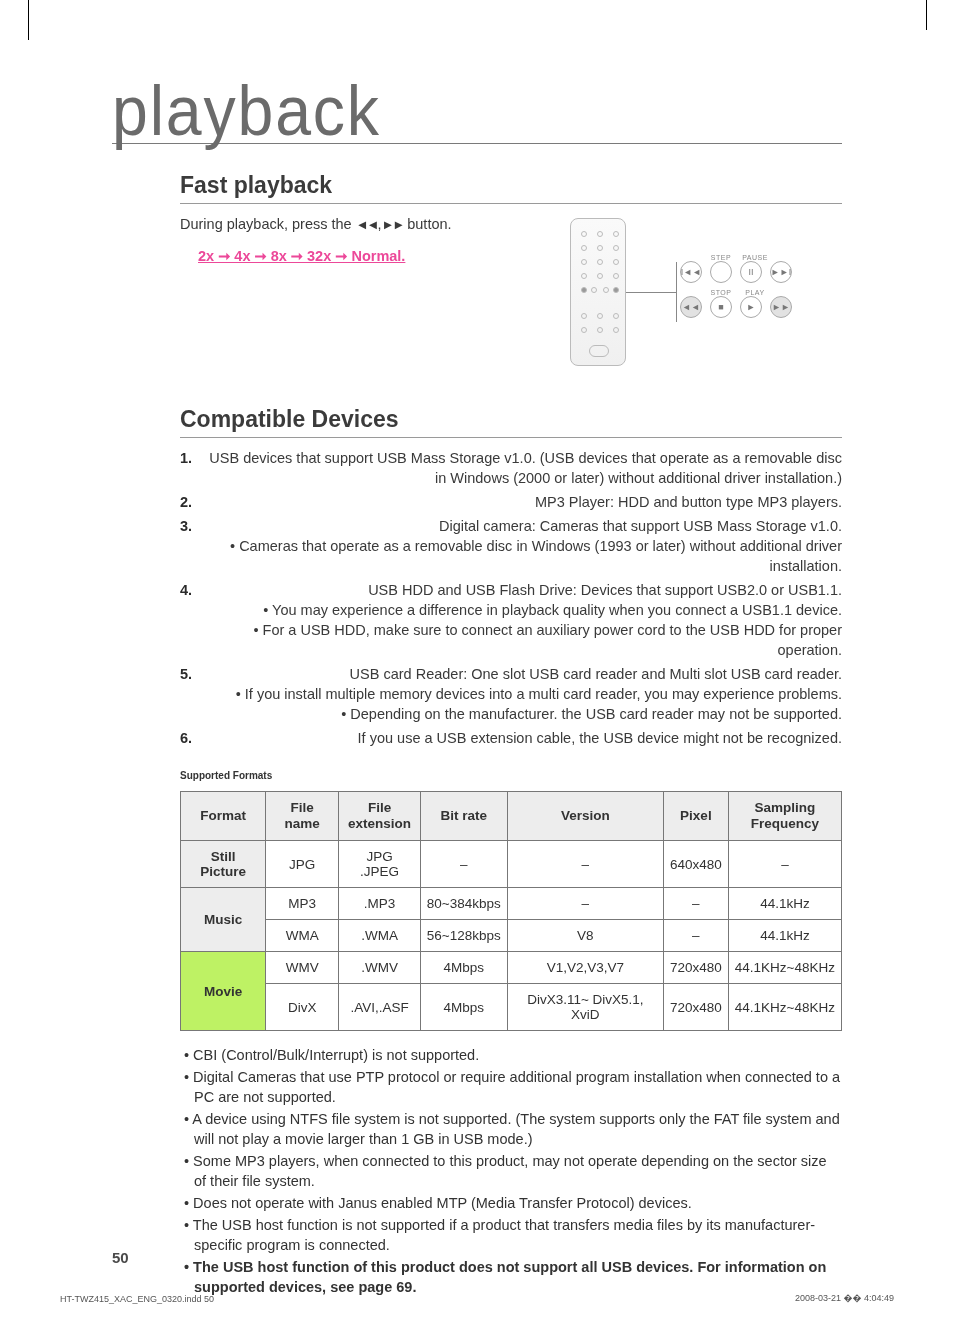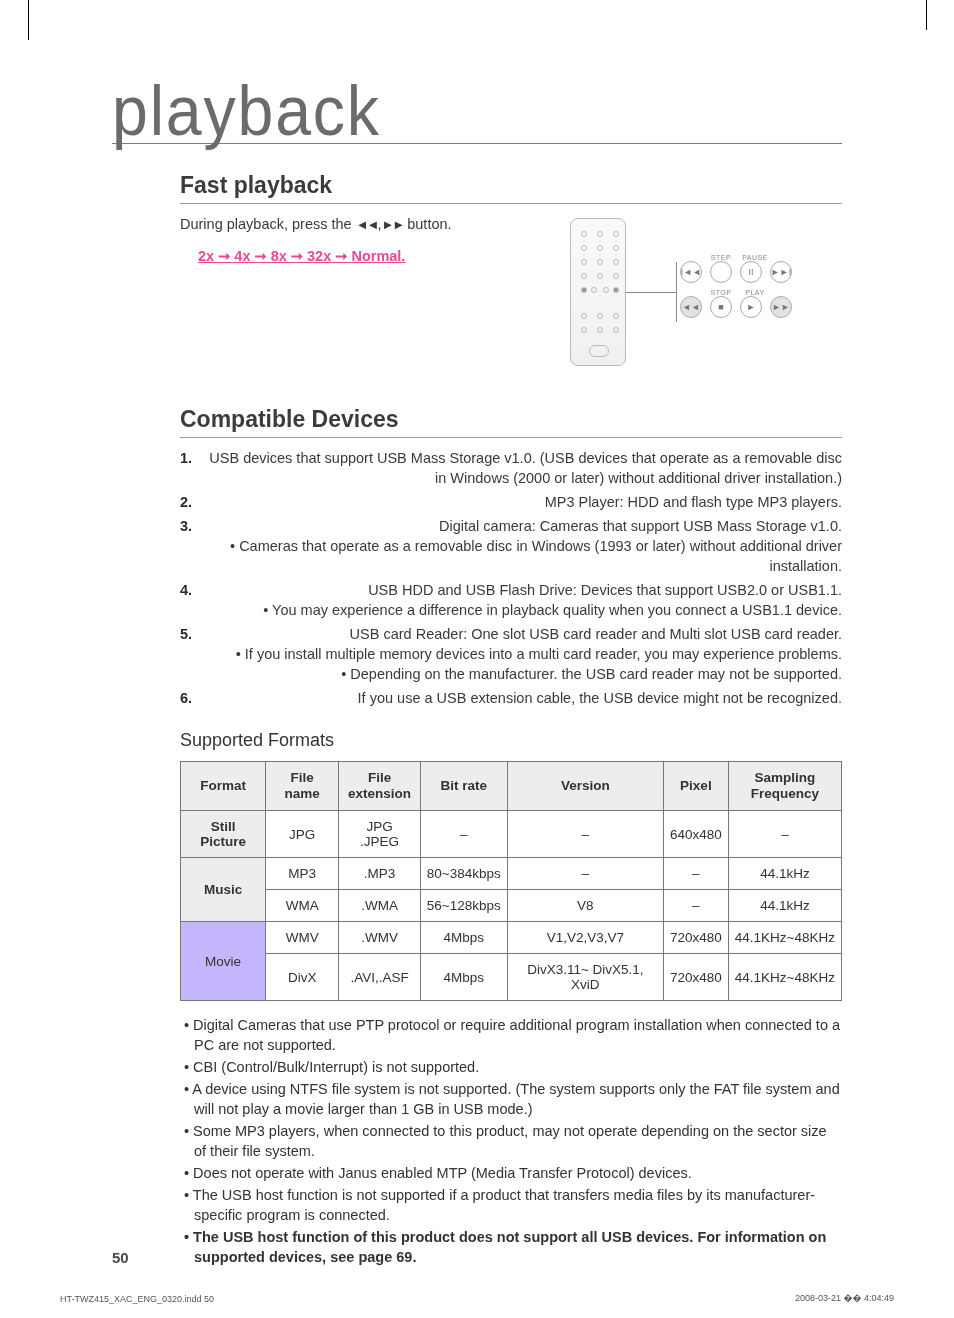--- a/index.html
+++ b/index.html
@@ -89,21 +89,21 @@
     padding-left: 22px;
     margin-bottom: 4px;
     font-size: 14.5px; line-height:1.38;text-align:right;
   }
   ol.devices > li::before {
     content: counter(dev) ".";
     position: absolute; left: 0; top: 0;
     font-weight: bold; color: #2b2b2b;
   }
   .sub { padding-left: 14px; text-indent: -10px; }
-  .subtitle { font-weight: normal; font-size: 18px; margin: 22px 0 10px 0; }
+  .subtitle { font-weight: bold; font-size: 10px; margin: 22px 0 10px 0; }
   table.formats {
     width: 100%;
     border-collapse: collapse;
     font-size: 13.5px;
   }
   table.formats th, table.formats td {
     border: 1px solid #777;
     padding: 8px 6px;
     text-align: center;
     vertical-align: middle;
@@ -209,29 +209,30 @@
     </div>
   </div>
 
   <div class="section" style="margin-top:28px;">
     <div class="h2">Compatible Devices</div>
     <ol class="devices body" id="devices-list">
         <li>
           <div>USB devices that support USB Mass Storage v1.0. (USB devices that operate as a removable disc in Windows (2000 or later) without additional driver installation.)</div>
         </li>
         <li>
-          <div>MP3 Player: HDD and flash type MP3 players.</div>
+          <div>MP3 Player: HDD and button type MP3 players.</div>
         </li>
         <li>
           <div>Digital camera: Cameras that support USB Mass Storage v1.0.</div>
           <div class="sub">• Cameras that operate as a removable disc in Windows (1993 or later) without additional driver installation.</div>
         </li>
         <li>
           <div>USB HDD and USB Flash Drive: Devices that support USB2.0 or USB1.1.</div>
           <div class="sub">• You may experience a difference in playback quality when you connect a USB1.1 device.</div>
+          <div class="sub">• For a USB HDD, make sure to connect an auxiliary power cord to the USB HDD for proper operation.</div>
         </li>
         <li>
           <div>USB card Reader: One slot USB card reader and Multi slot USB card reader.</div>
           <div class="sub">• If you install multiple memory devices into a multi card reader, you may experience problems.</div>
           <div class="sub">• Depending on the manufacturer. the USB card reader may not be supported.</div>
         </li>
         <li>
           <div>If you use a USB extension cable, the USB device might not be recognized.</div>
         </li>
       </ol>
@@ -271,42 +272,42 @@
           </tr>
           <tr>
             <td>WMA</td>
             <td>.WMA</td>
             <td>56~128kbps</td>
             <td>V8</td>
             <td>–</td>
             <td>44.1kHz</td>
           </tr>
           <tr>
-            <td rowspan="2" style="background: #c4b5fd; font-weight: normal;">Movie</td>
+            <td rowspan="2" style="background: #bef264; font-weight: bold;">Movie</td>
             <td>WMV</td>
             <td>.WMV</td>
             <td>4Mbps</td>
             <td>V1,V2,V3,V7</td>
             <td>720x480</td>
             <td>44.1KHz~48KHz</td>
           </tr>
           <tr>
             <td>DivX</td>
             <td>.AVI,.ASF</td>
             <td>4Mbps</td>
             <td>DivX3.11~ DivX5.1, XviD</td>
             <td>720x480</td>
             <td>44.1KHz~48KHz</td>
           </tr>
         </tbody>
     </table>
 
     <ul class="notes" id="notes-list">
+        <li>• CBI (Control/Bulk/Interrupt) is not supported.</li>
         <li>• Digital Cameras that use PTP protocol or require additional program installation when connected to a PC are not supported.</li>
-        <li>• CBI (Control/Bulk/Interrupt) is not supported.</li>
         <li>• A device using NTFS file system is not supported. (The system supports only the FAT file system and will not play a movie larger than 1 GB in USB mode.)</li>
         <li>• Some MP3 players, when connected to this product, may not operate depending on the sector size of their file system.</li>
         <li>• Does not operate with Janus enabled MTP (Media Transfer Protocol) devices.</li>
         <li>• The USB host function is not supported if a product that transfers media files by its manufacturer-specific program is connected.</li>
         <li class="bold">• The USB host function of this product does not support all USB devices. For information on supported devices, see page 69.</li>
       </ul>
   </div>
 
   <div class="page-num">50</div>
 </div>

